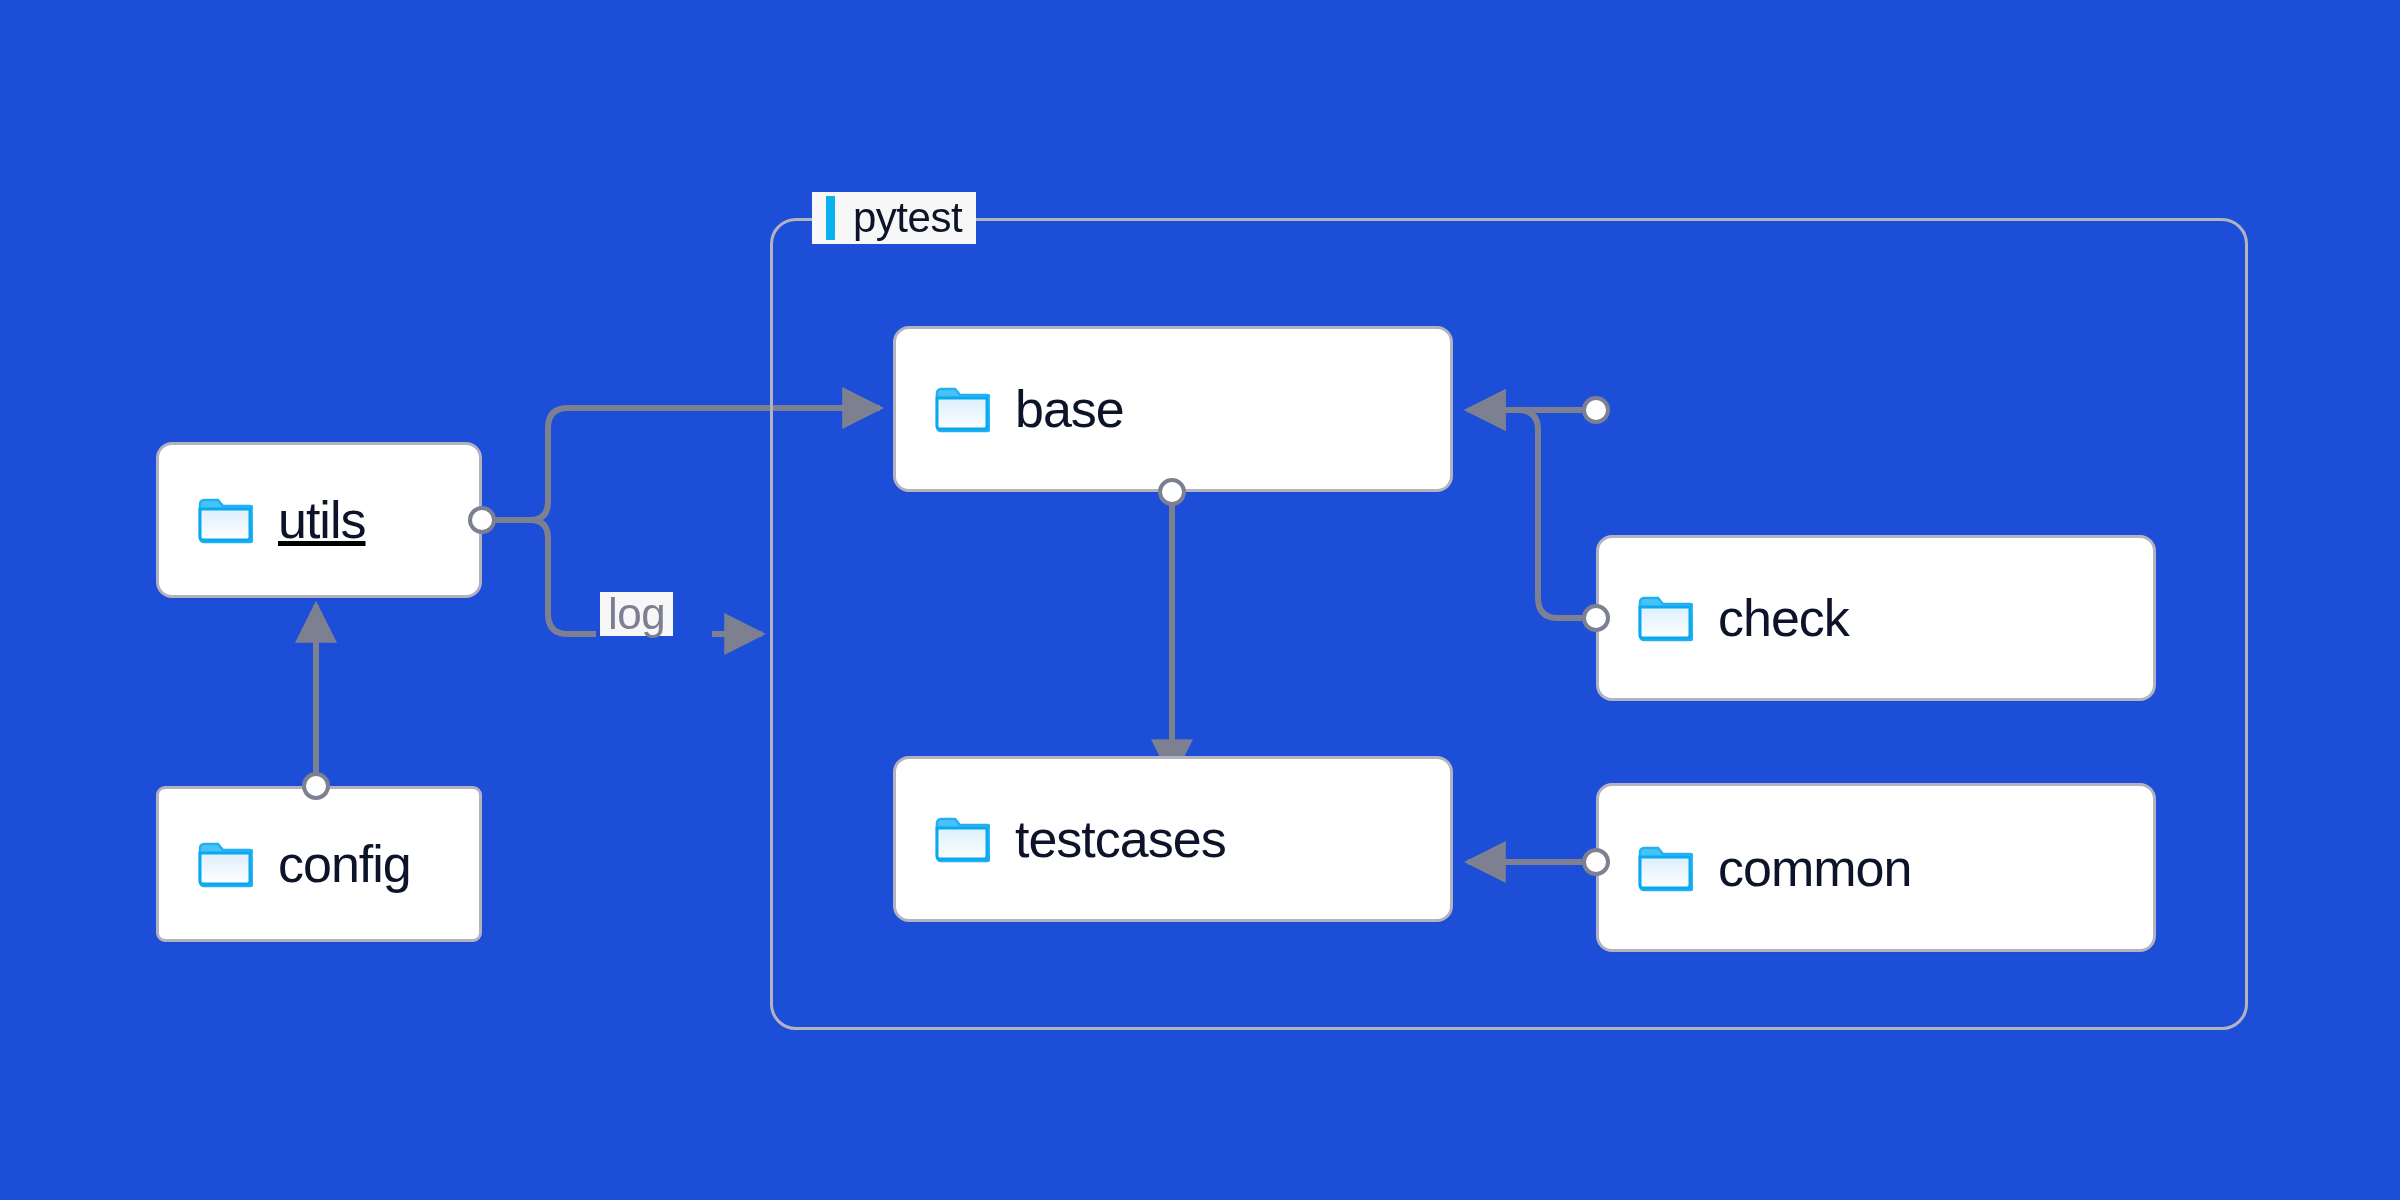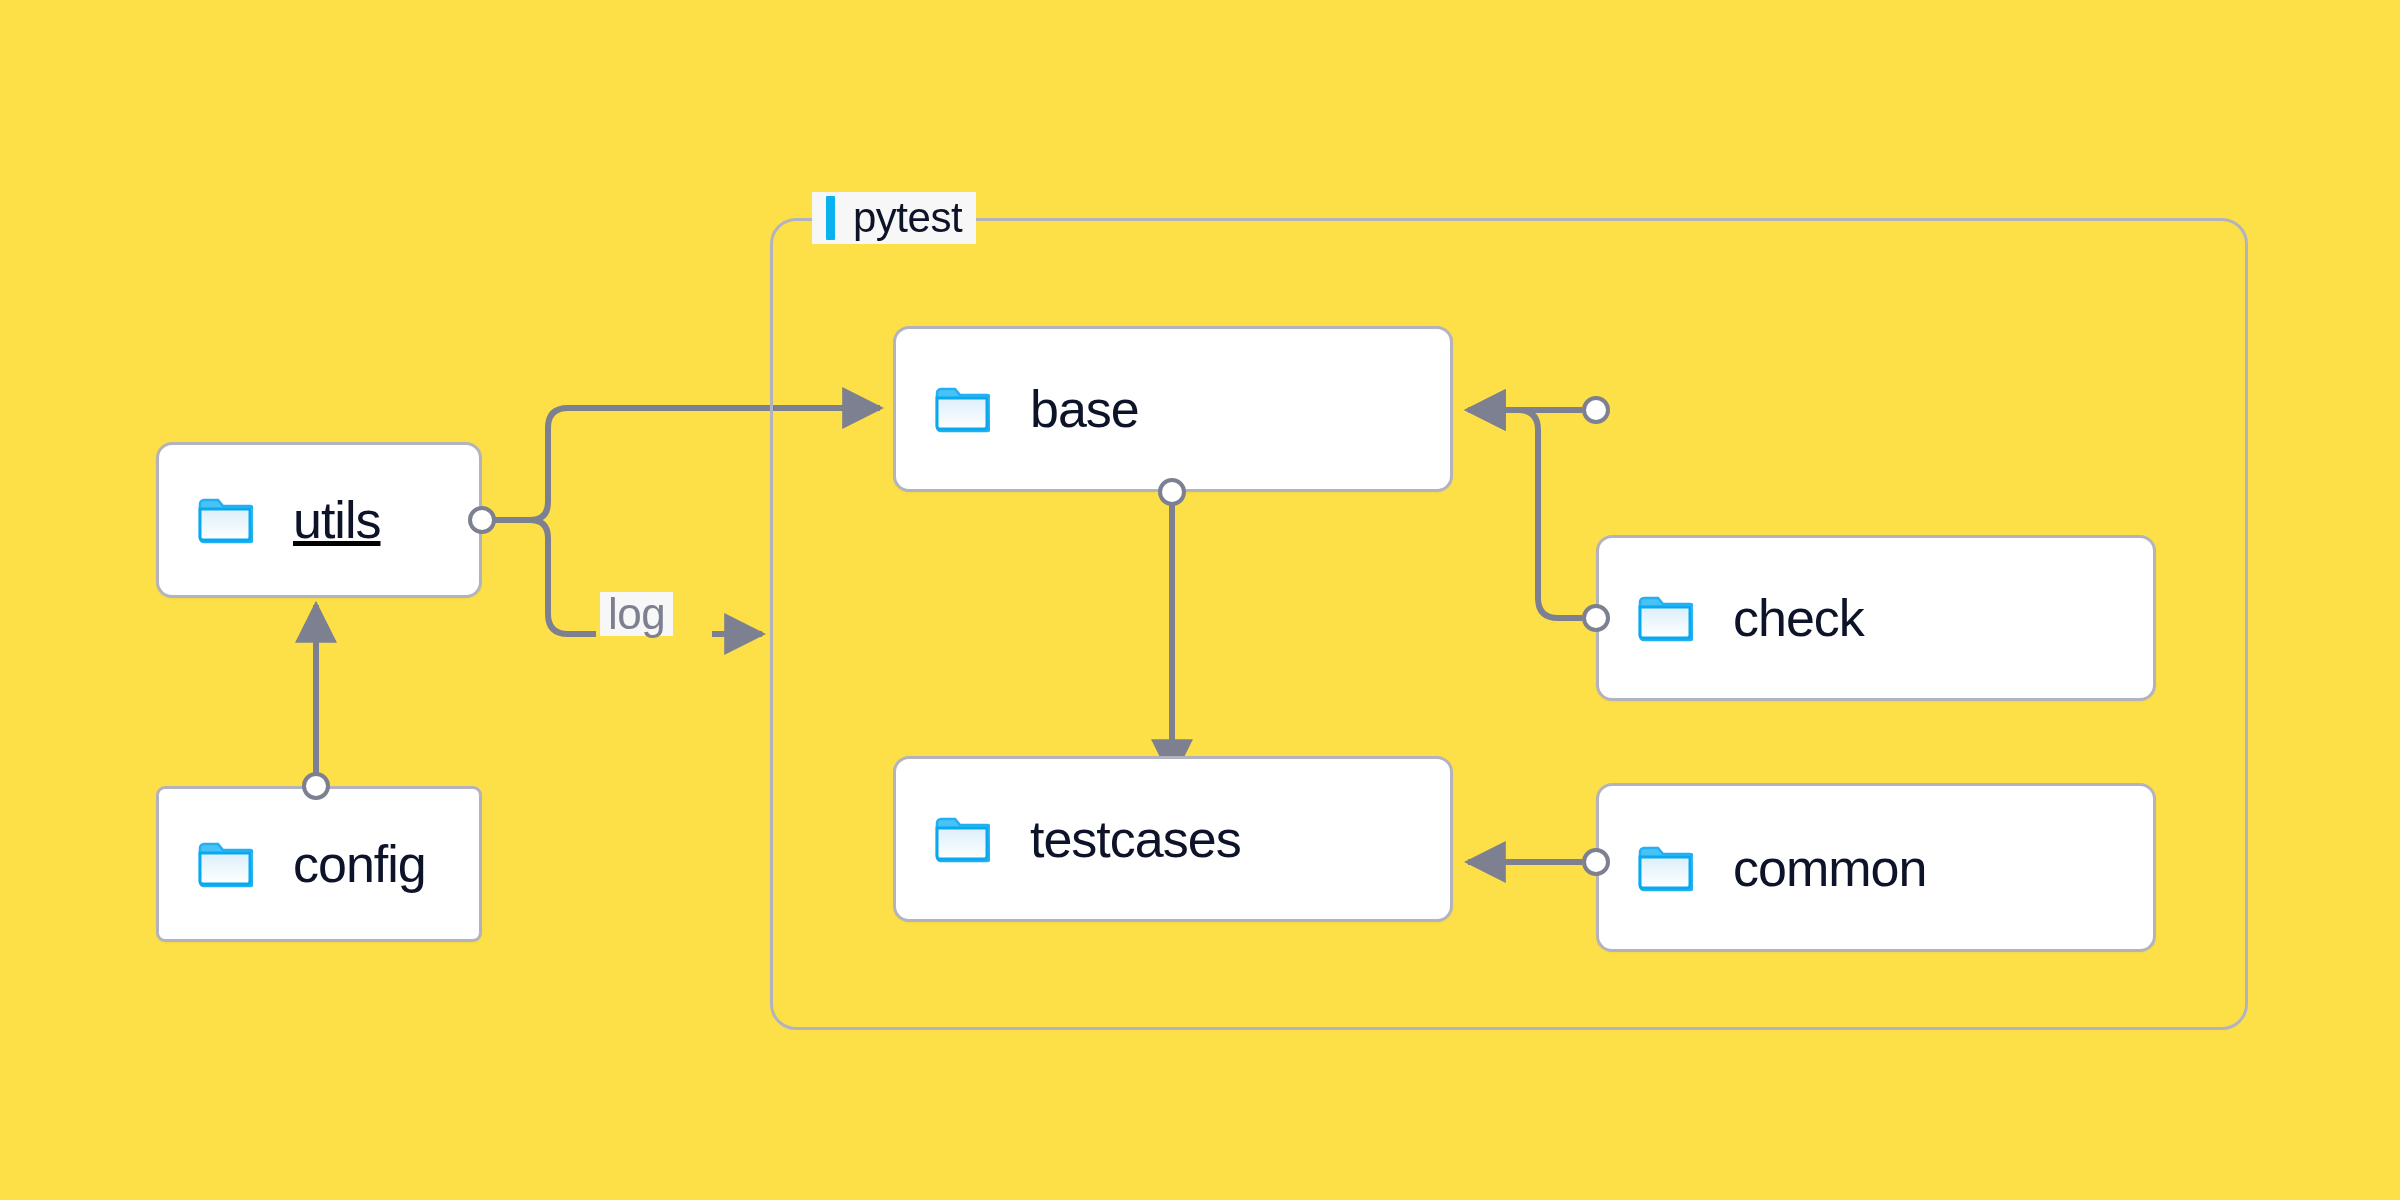--- a/index.html
+++ b/index.html
@@ -10,21 +10,21 @@
   }
   body {
     font-family: "Liberation Sans", sans-serif;
     -webkit-font-smoothing: antialiased;
   }
 
   #canvas {
     position: relative;
     width: 2400px;
     height: 1200px;
-    background: #fde047;
+    background: #1d4ed8;
     overflow: hidden;
   }
 
   
   #edge-layer {
     position: absolute;
     left: 0;
     top: 0;
     width: 2400px;
     height: 1200px;
@@ -65,21 +65,21 @@
   
   .node {
     position: absolute;
     box-sizing: border-box;
     background: #ffffff;
     border: 3px solid #b3b3c0;
     border-radius: 16px;
     display: flex;
     align-items: center;
     padding-left: 38px;
-    gap: 40px;
+    gap: 25px;
     box-shadow: 0 1px 2px rgba(16, 24, 40, 0.04);
   }
   .node-label {
     font-size: 52px;
     color: #0d1429;
     letter-spacing: -1px;
     line-height: 1;
     white-space: nowrap;
   }
   .folder-icon {

